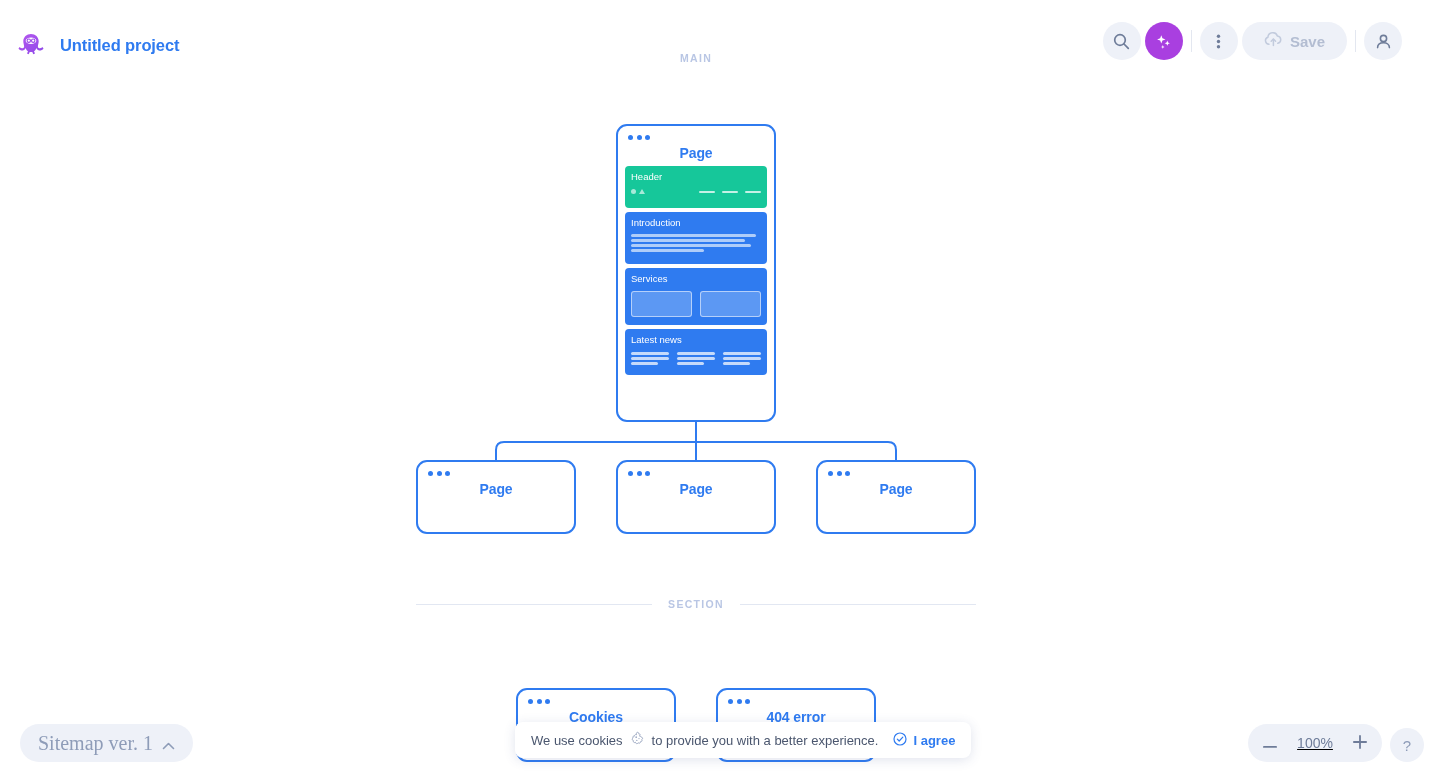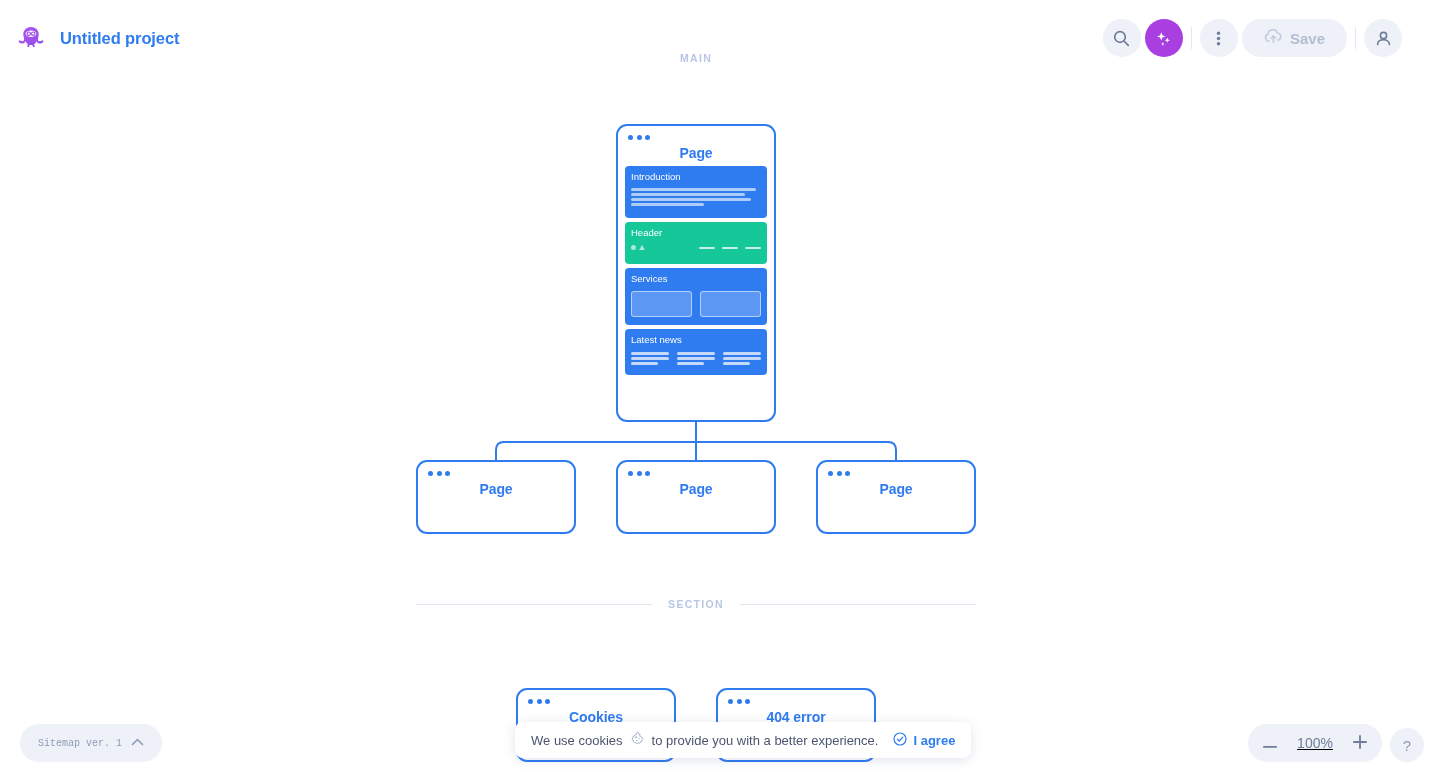--- a/index.html
+++ b/index.html
@@ -7,21 +7,21 @@
     width: 1440px; height: 778px;
     background: #ffffff;
     font-family: "Liberation Sans", sans-serif;
     overflow: hidden;
   }
   .app { position: relative; width: 1440px; height: 778px; }
 
   
   .topbar {
     position: absolute; top: 0; left: 0; width: 1420px; height: 60px;
-    display: flex; align-items: center; justify-content: space-between;
+    display: flex; align-items: flex-end; justify-content: space-between;
     padding: 16px 18px 0 16px;
     z-index: 30;
   }
   .brand { display: flex; align-items: center; gap: 14px; }
   .logo-mark { width: 30px; height: 30px; display: block; }
   .project-title {
     font-size: 16.5px; font-weight: bold; color: #2f7bf0;
     letter-spacing: -0.1px;
   }
   .tools { display: flex; align-items: center; gap: 4px; }
@@ -129,22 +129,22 @@
 
   
   .connectors { position: absolute; left: 0; top: 0; width: 1440px; height: 778px; pointer-events: none; }
 
   
   .sitemap-pill {
     position: absolute; left: 20px; bottom: 16px; height: 38px;
     display: flex; align-items: center; gap: 9px;
     padding: 0 18px; border-radius: 19px; background: #eef1f8;
     border: none; cursor: pointer;
-    color: #8e9cb8; font-size: 10px;
-    font-family: Liberation Mono, monospace;
+    color: #8e9cb8; font-size: 20px;
+    font-family: Liberation Serif, serif;
   }
   .zoom-group {
     position: absolute; right: 58px; bottom: 16px; height: 38px;
     display: flex; align-items: center; gap: 8px;
     padding: 0 8px; border-radius: 19px; background: #eef1f8; text-decoration: underline;
   }
   .zbtn {
     width: 28px; height: 30px; border: none; background: transparent; cursor: pointer;
     display: flex; align-items: center; justify-content: center;
   }
@@ -262,42 +262,42 @@
 
     <div class="card" id="card-main">
       <div class="card-dots">
           <i></i>
           <i></i>
           <i></i>
         </div>
       <div class="card-title">Page</div>
       <div class="blocks">
 
-        <div class="blk intro">
-          <div class="blk-name">Introduction</div>
-          <div class="text-lines">
-            <i style="width:96%"></i>
-              <i style="width:88%"></i>
-              <i style="width:92%"></i>
-              <i style="width:56%"></i>
-          </div>
-        </div>
-
         <div class="blk header">
           <div class="blk-name">Header</div>
           <div class="nav-row">
             <span class="logo-glyph">
               <span class="dot"></span>
                 <span class="tri"></span>
             </span>
             <span class="nav-dashes">
                 <i></i>
                 <i></i>
                 <i></i>
               </span>
+          </div>
+        </div>
+
+        <div class="blk intro">
+          <div class="blk-name">Introduction</div>
+          <div class="text-lines">
+            <i style="width:96%"></i>
+              <i style="width:88%"></i>
+              <i style="width:92%"></i>
+              <i style="width:56%"></i>
           </div>
         </div>
 
         <div class="blk services">
           <div class="blk-name">Services</div>
           <div class="svc-boxes">
             <span class="b"></span>
               <span class="b"></span>
           </div>
         </div>

